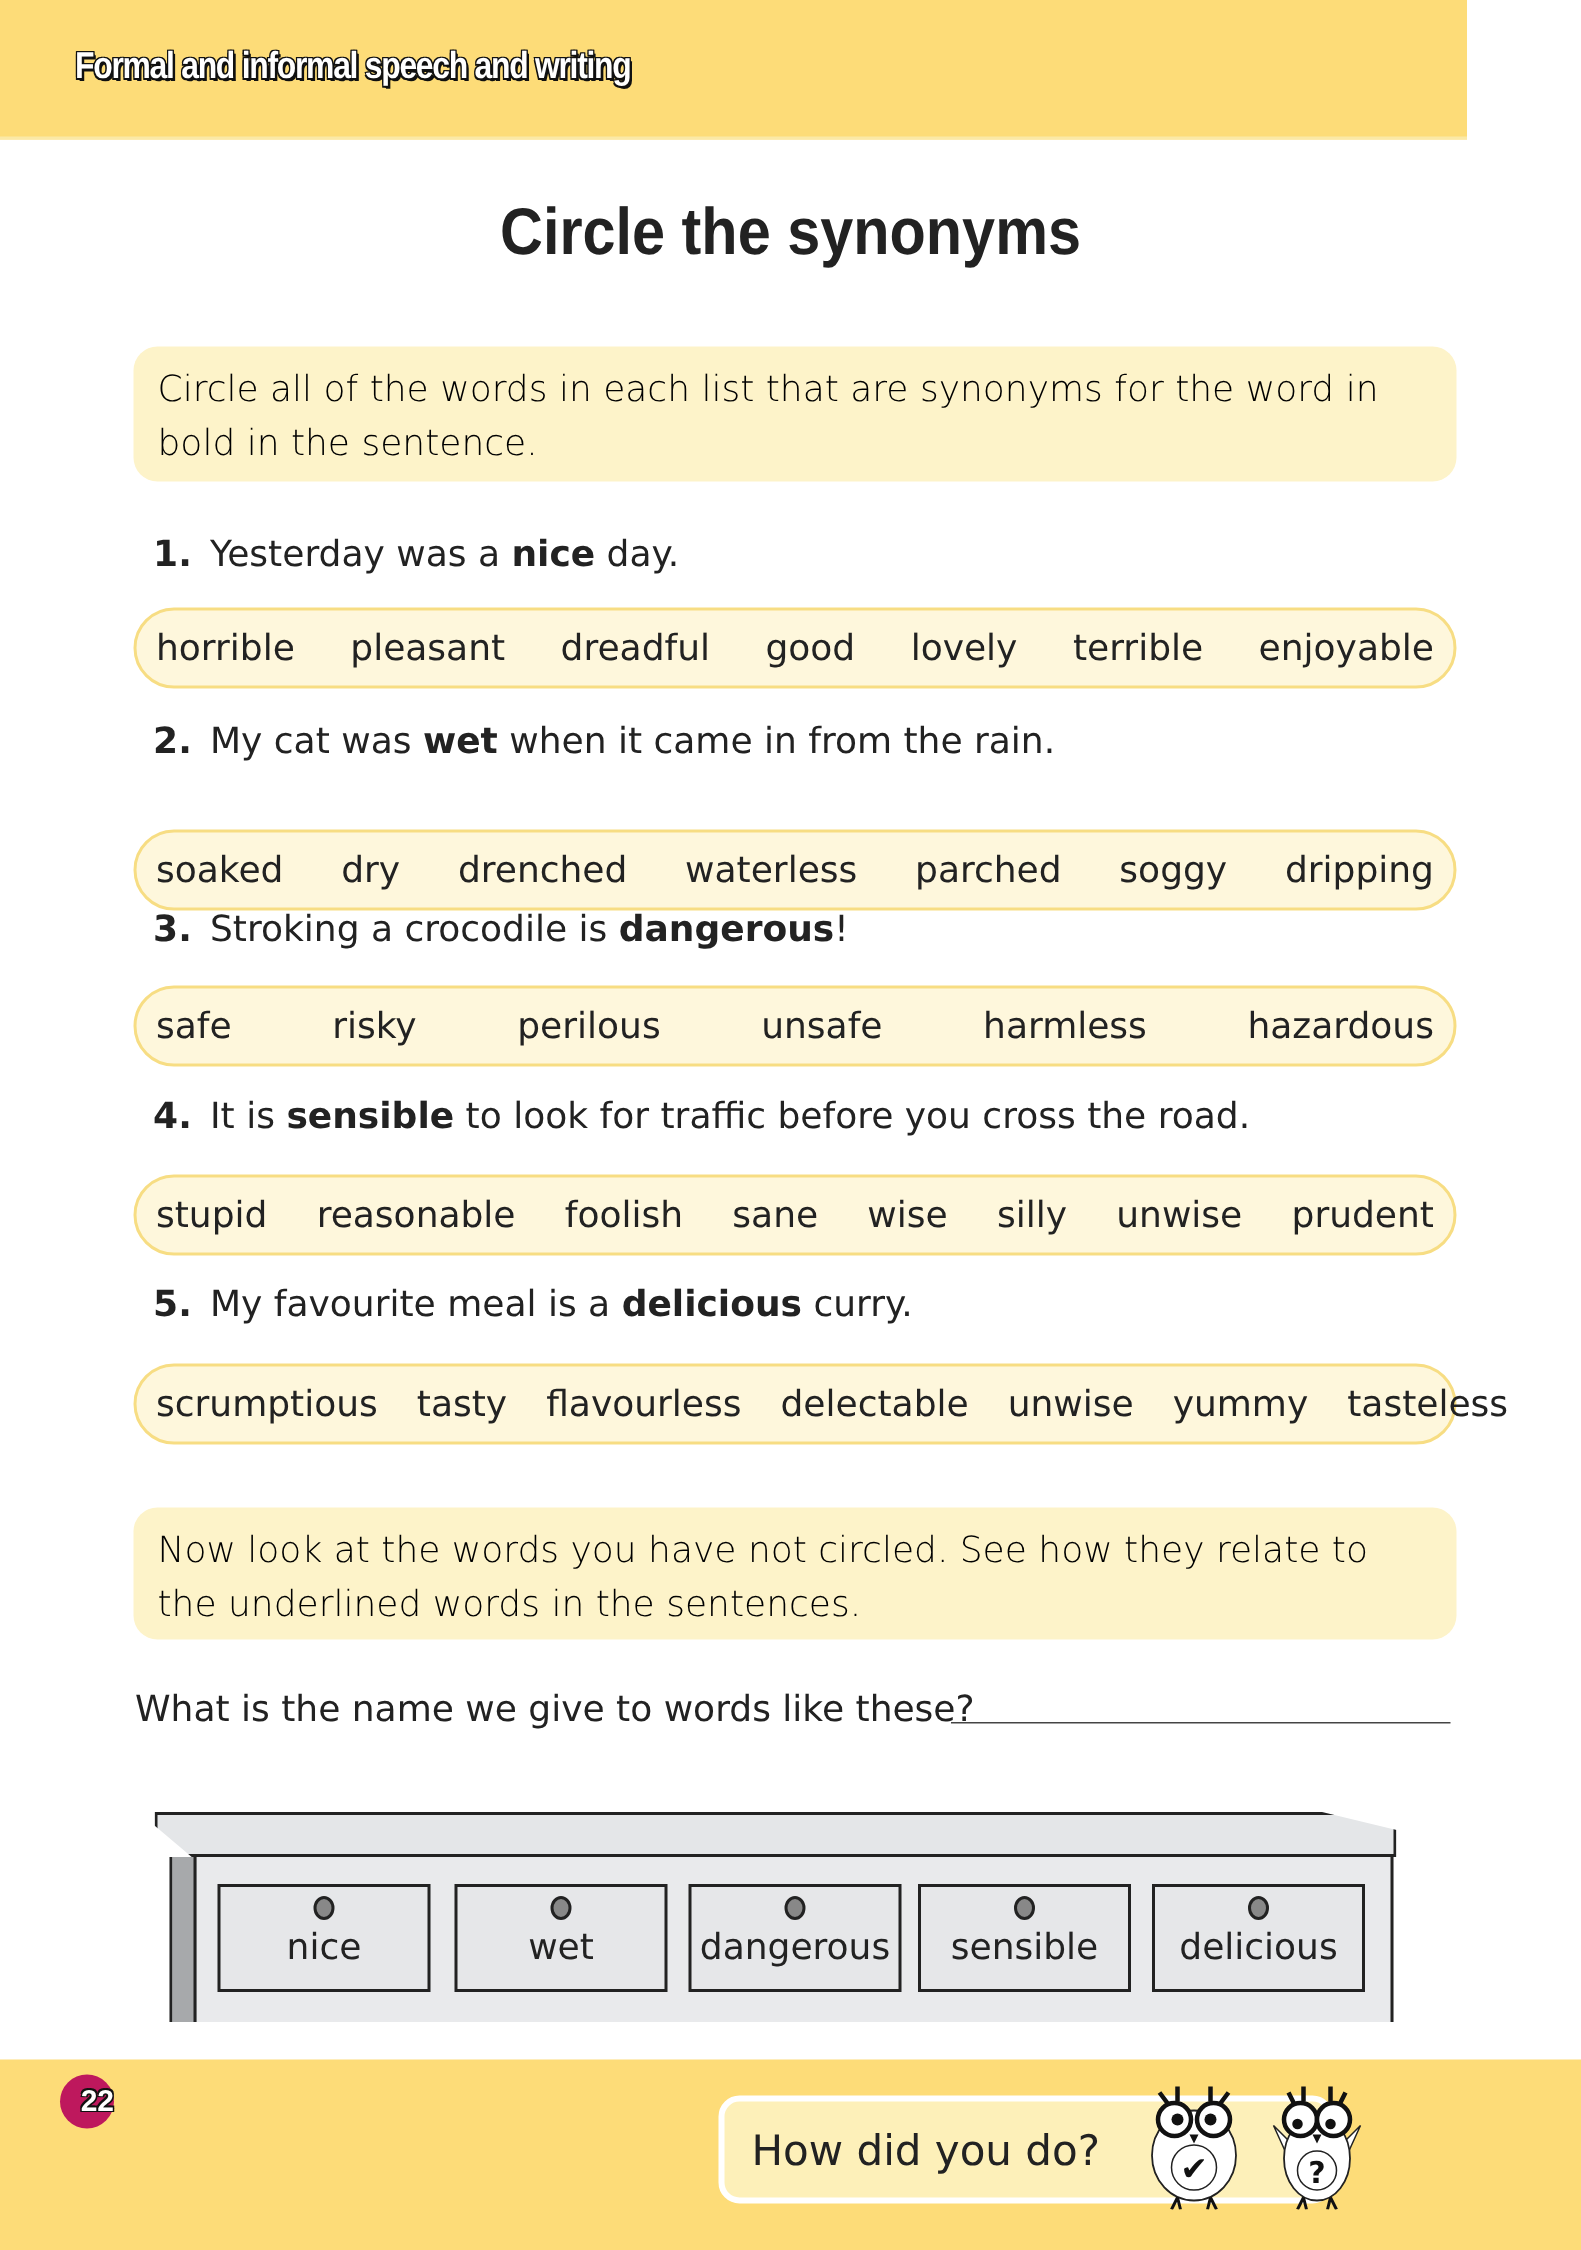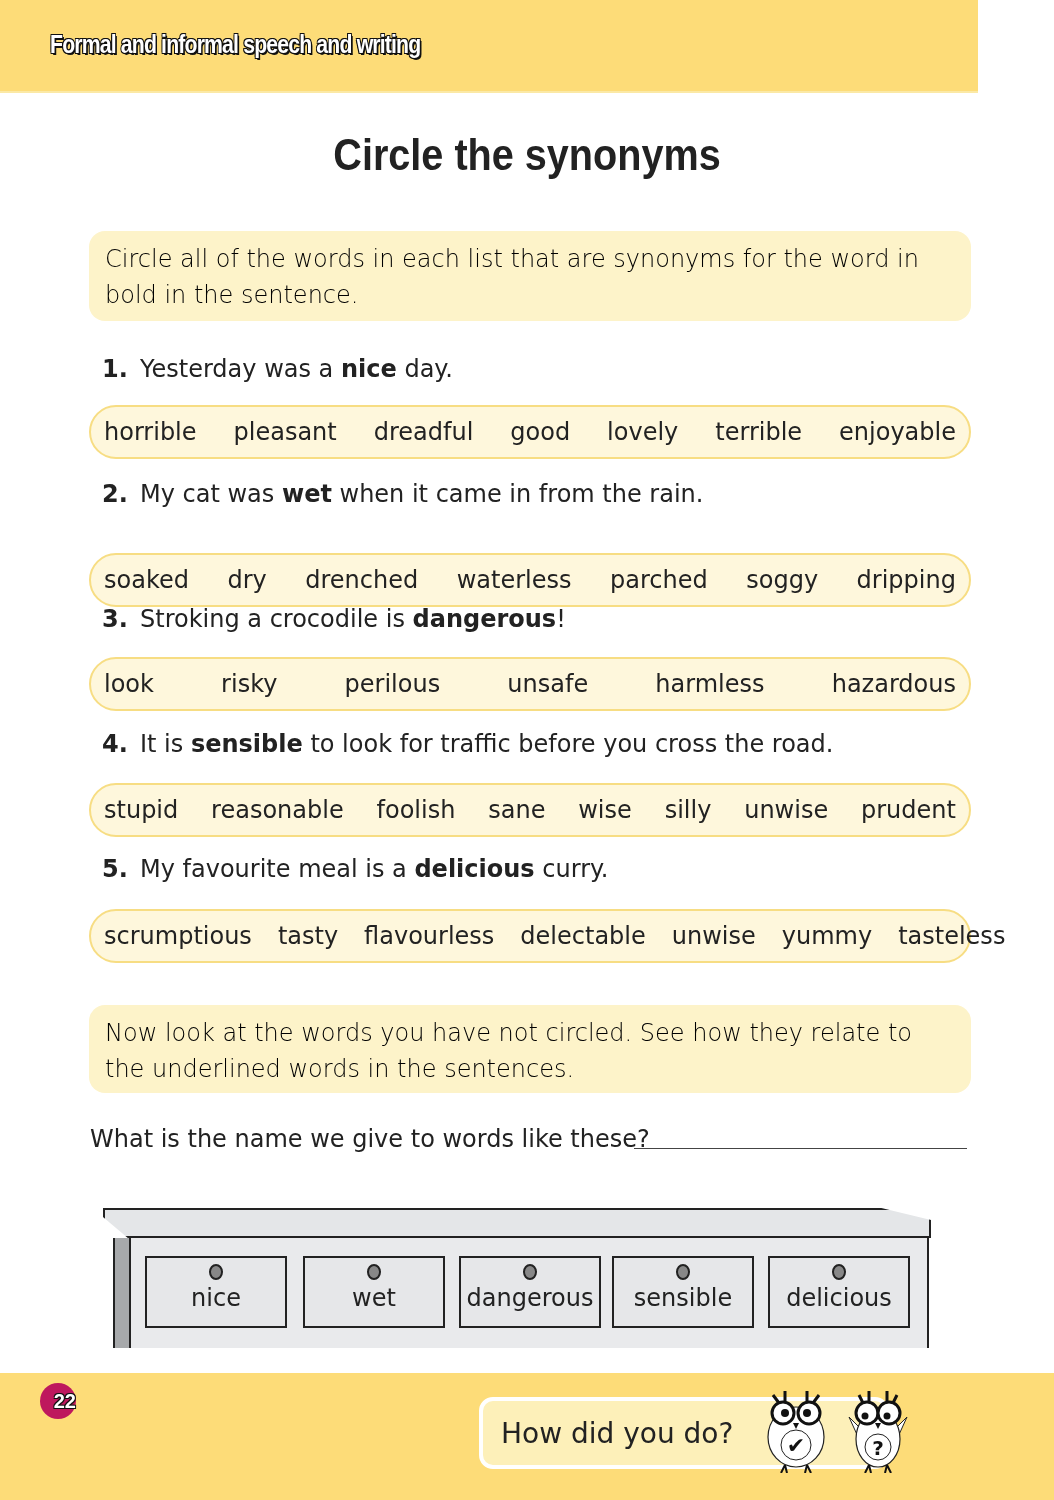--- a/index.html
+++ b/index.html
@@ -78,21 +78,21 @@
   <span>waterless</span>
   <span>parched</span>
   <span>soggy</span>
   <span>dripping</span>
 </div>
 
 <div class="q" style="top:605px;">
   <span class="num">3.</span><span>Stroking a crocodile is </span><b>dangerous</b><span>!</span>
 </div>
 <div class="words" style="top:657px;">
-  <span>look</span>
+  <span>safe</span>
   <span>risky</span>
   <span>perilous</span>
   <span>unsafe</span>
   <span>harmless</span>
   <span>hazardous</span>
 </div>
 
 <div class="q" style="top:730px;">
   <span class="num">4.</span><span>It is </span><b>sensible</b><span> to look for traffic before you cross the road.</span>
 </div>

